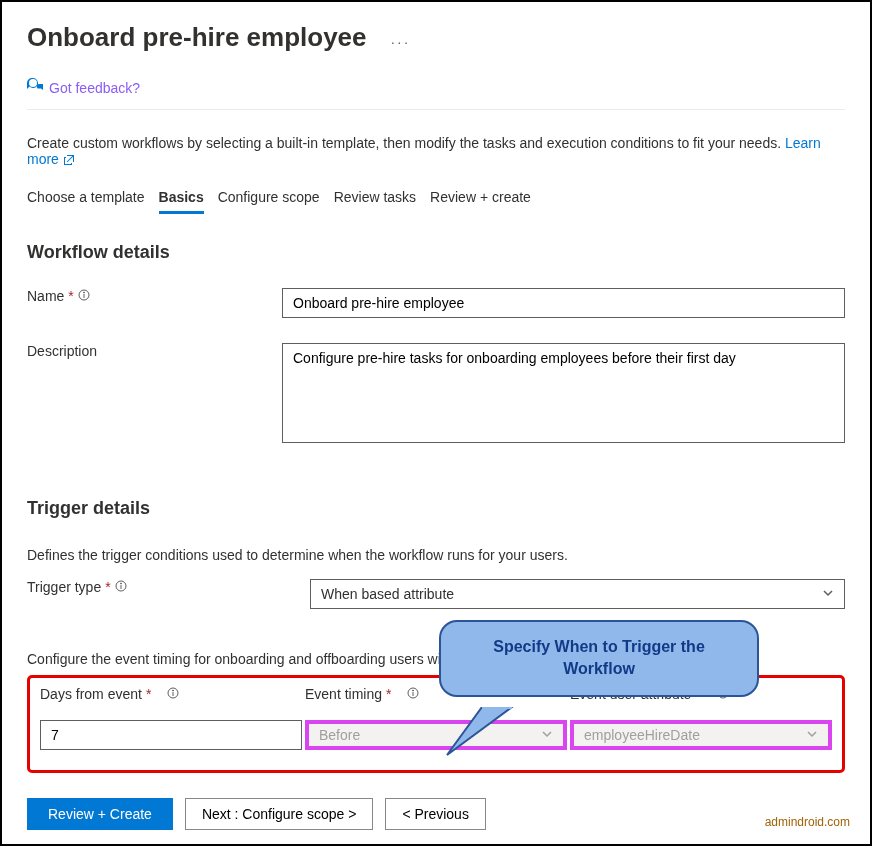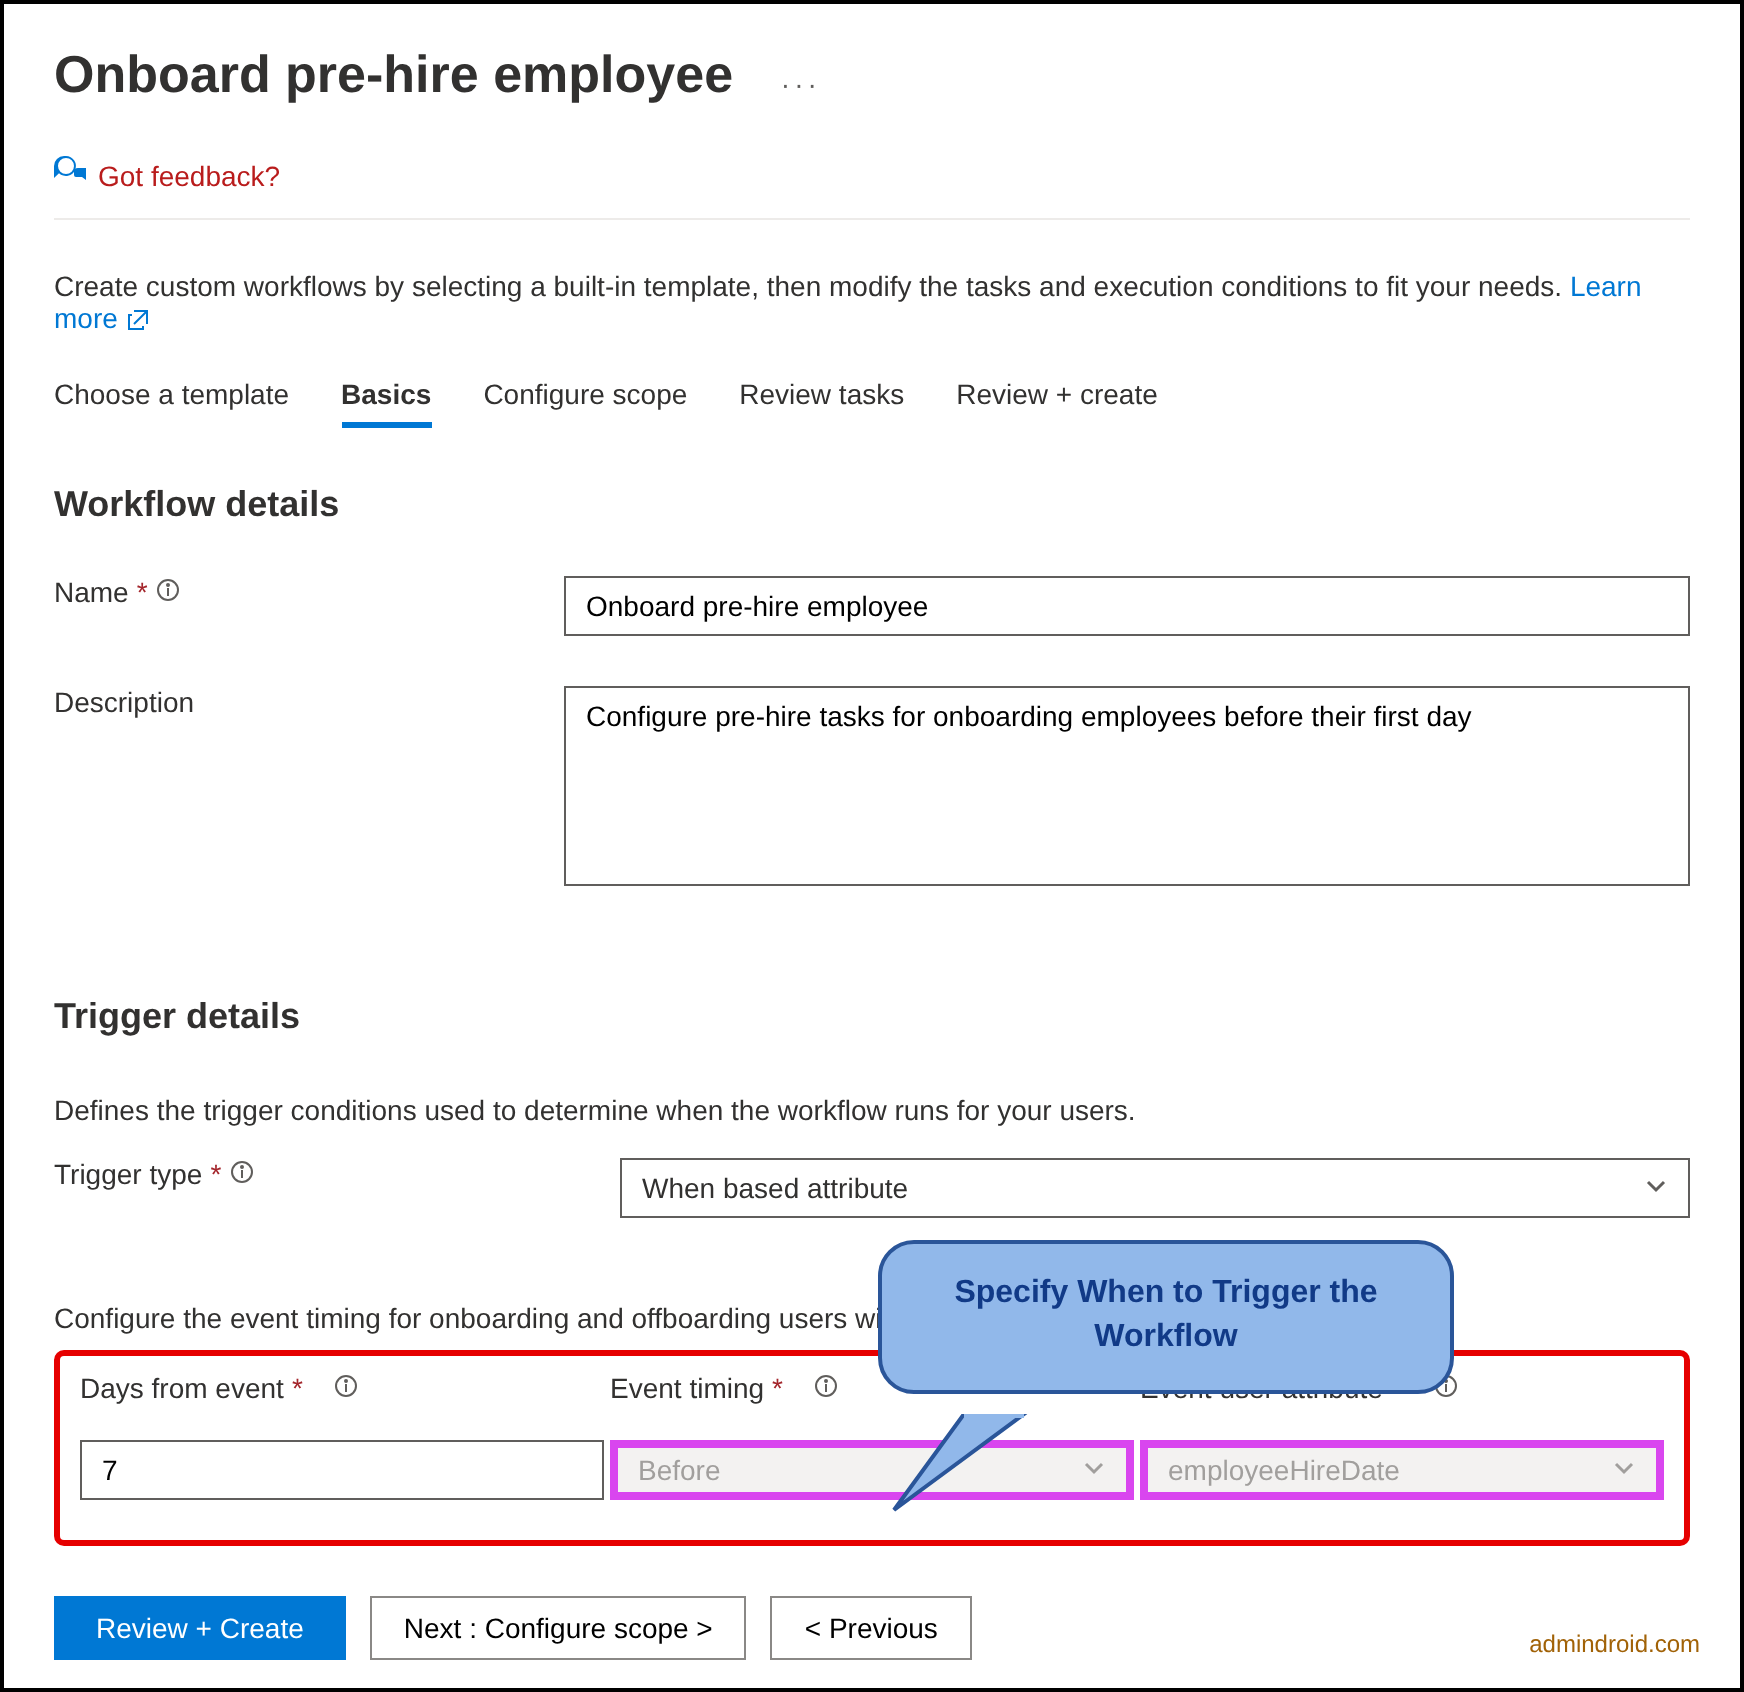--- a/index.html
+++ b/index.html
@@ -38,41 +38,41 @@
       display: flex;
       align-items: center;
       gap: 6px;
     }
     .feedback-icon svg {
       width: 16px;
       height: 16px;
       fill: #0078d4;
     }
     .feedback-text {
-      color: #b91c1c;
+      color: #8b5cf6;
       font-size: 14px;
     }
     .intro {
       margin-top: 25px;
       font-size: 14px;
       color: #323130;
     }
     .intro a {
       color: #0078d4;
       text-decoration: none;
     }
     .ext-icon svg {
       width: 12px;
       height: 12px;
       fill: #0078d4;
       vertical-align: middle;
     }
     .tabs {
       display: flex;
-      gap: 26px;
+      gap: 14px;
       margin-top: 22px;
     }
     .tab {
       font-size: 14px;
       color: #323130;
       padding-bottom: 6px;
       cursor: pointer;
     }
     .tab.active {
       font-weight: 600;
@@ -187,21 +187,21 @@
       color: #a19f9d;
       display: flex;
       justify-content: space-between;
       align-items: center;
       cursor: default;
     }
     .callout {
       position: absolute;
       left: 437px;
       top: 618px;
-      width: 288px;
+      width: 320px;
       background: #91b8ea;
       border: 2px solid #2a5599;
       border-radius: 18px;
       padding: 14px 18px;
       text-align: center;
       color: #113a87;
       font-size: 16px;
       font-weight: 600;
       line-height: 1.4;
     }

